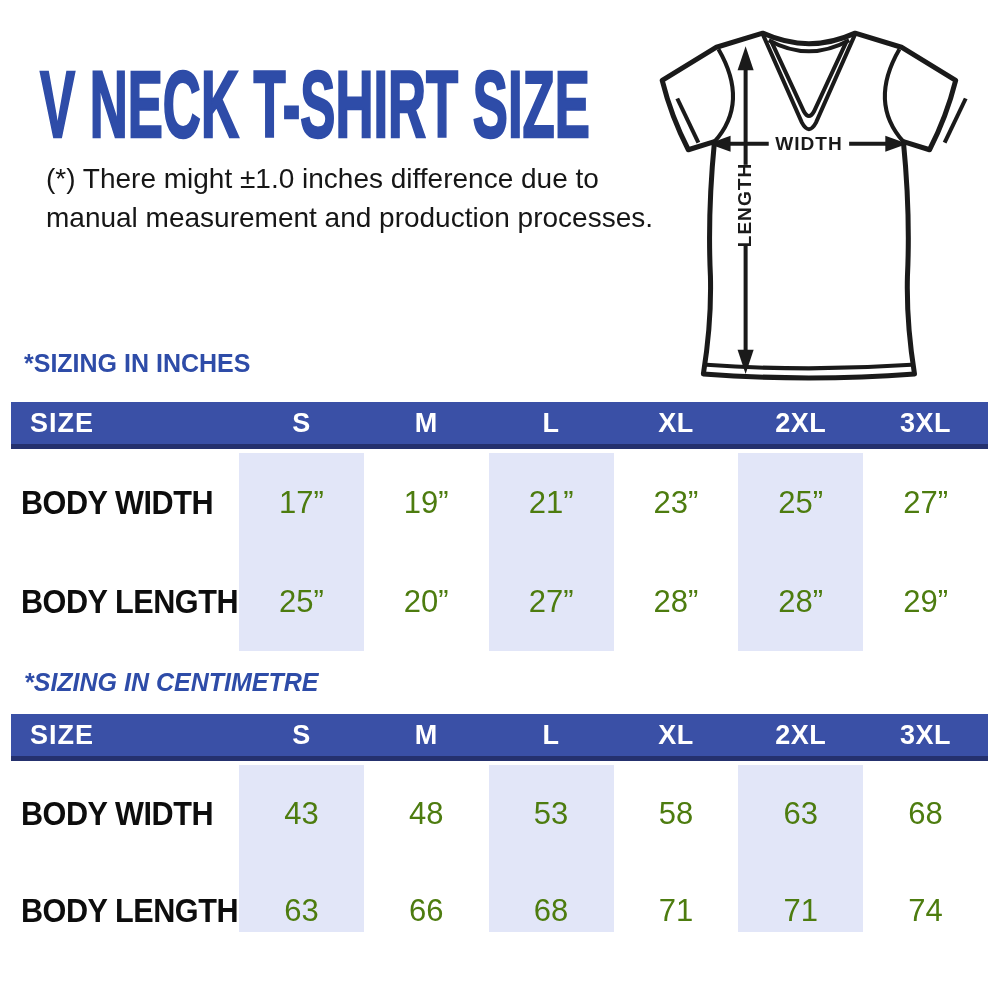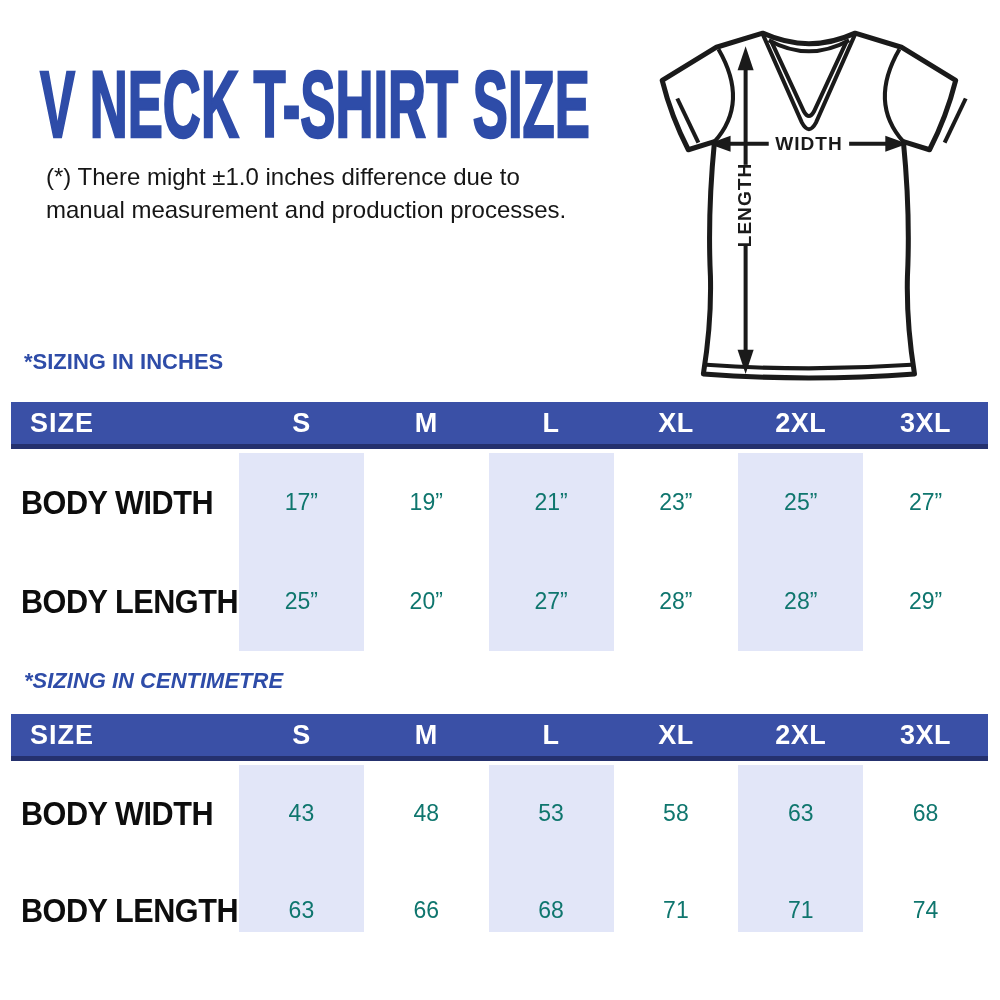--- a/index.html
+++ b/index.html
@@ -14,46 +14,46 @@
     position:relative;width:1000px;height:932px;background:#ffffff;
     font-family:"Liberation Sans",sans-serif;overflow:hidden;color:var(--ink);
   }
   .title{
     position:absolute;left:40px;top:58px;font-size:94px;line-height:1;
     font-weight:900;color:var(--blue);white-space:nowrap;
     transform:scaleX(0.56);transform-origin:left top;
     -webkit-text-stroke:2.5px var(--blue);letter-spacing:0px;
   }
   .disclaimer{
-    position:absolute;left:46px;top:160px;font-size:24px;line-height:1.38;
+    position:absolute;left:46px;top:160px;font-size:28px;line-height:1.38;
     color:var(--ink);
   }
   .section-heading{
-    position:absolute;font-size:22px;font-weight:800;color:var(--blue);
+    position:absolute;font-size:25px;font-weight:800;color:var(--blue);
     white-space:nowrap;letter-spacing:0px;
   }
   #heading-inches{left:24px;top:349px;}
   #heading-cm{left:24px;top:668px;font-style:italic;}
   .shirt-wrap{position:absolute;left:648px;top:2px;width:347px;height:392px;}
   .size-table{position:absolute;left:11px;width:977px;}
   #table-inches{top:402px;}
   #table-cm{top:714px;}
   .thead{
     display:grid;grid-template-columns:228px repeat(6,1fr);
     background:var(--header-bg);border-bottom:5px solid var(--header-border);
     height:42px;align-items:center;color:#fff;font-weight:800;font-size:27px;
   }
   .thead .col{text-align:center;letter-spacing:0.5px;}
   .thead .col-size{text-align:left;padding-left:19px;letter-spacing:1px;}
   .tbody{
     display:grid;grid-template-columns:228px repeat(6,1fr);margin-top:4px;
   }
   .cell{
     display:flex;align-items:center;justify-content:center;
-    font-size:23px;color:#0f766e;
+    font-size:31px;color:#4d7c0f;
   }
   #table-inches .cell{height:99px;}
   #table-cm .cell{height:97px;}
   .rowlabel{
     justify-content:flex-start;padding-left:11px;font-weight:800;font-size:34px;
     white-space:nowrap;transform:scaleX(0.9);transform-origin:left center;
     letter-spacing:-0.5px;color:#0d0d0d;
   }
   .hl{background:var(--highlight);}
   svg text{font-family:"Liberation Sans",sans-serif;}

